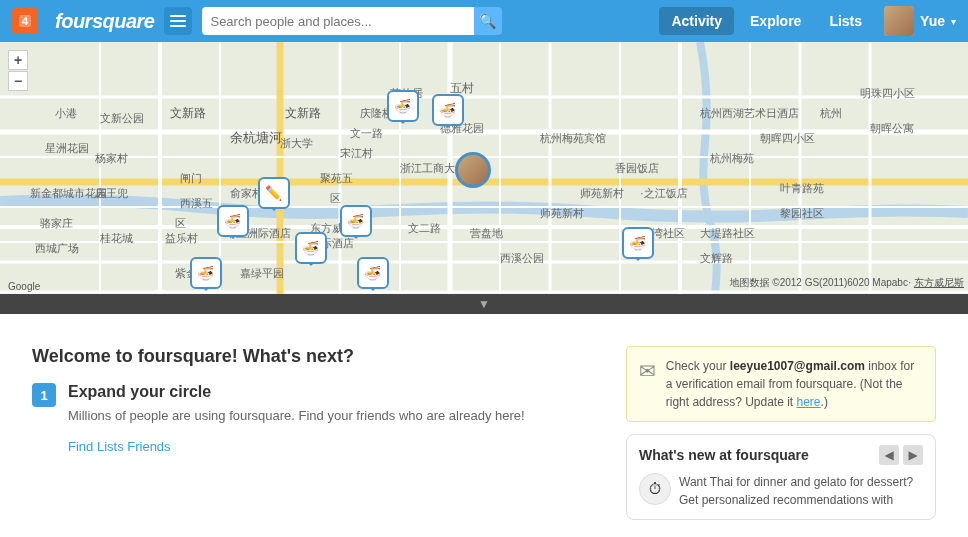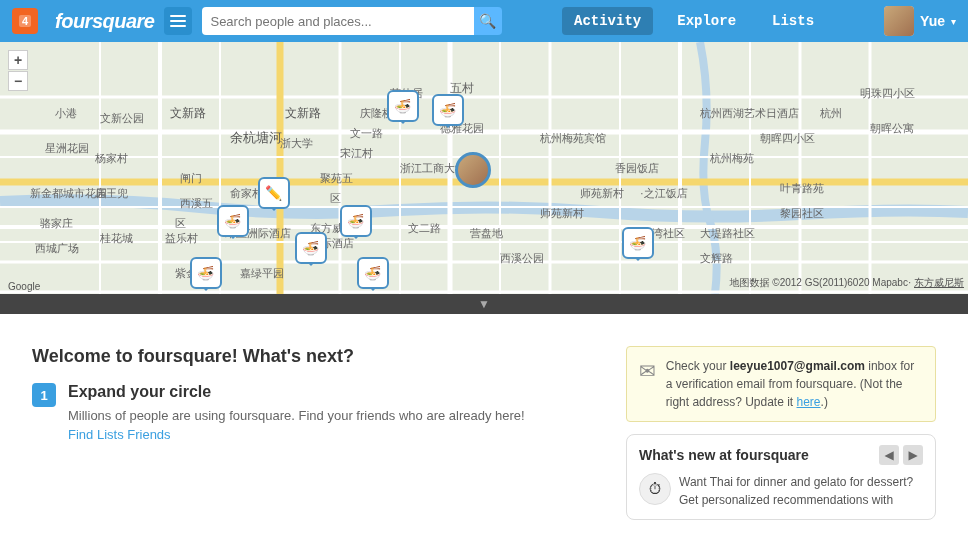--- a/index.html
+++ b/index.html
@@ -63,40 +63,38 @@
       cursor: pointer;
       display: flex; align-items: center; justify-content: center;
       color: white; font-size: 14px;
       margin-left: -4px;
     }
 
     #nav-links {
       margin-left: auto;
       display: flex;
       align-items: flex-end;
-      gap: 12px;
-      font-family: Liberation Mono, monospace;
+      gap: 4px;
     }
     .nav-link {
       color: white;
       font-size: 14px;
       font-weight: bold;
       padding: 6px 12px;
       cursor: pointer;
       border-radius: 4px;
       text-decoration: none;
     }
     .nav-link.active { background: rgba(0,0,0,0.2); }
 
     #user-area {
       display: flex;
       align-items: center;
       gap: 6px;
       cursor: pointer;
-      margin-left: 48px;
     }
     #user-avatar {
       width: 30px; height: 30px;
       border-radius: 4px;
       background: #ccc;
       overflow: hidden;
       display: flex; align-items: center; justify-content: center;
     }
     #user-avatar-img {
       width: 30px; height: 30px;
@@ -220,21 +218,21 @@
     }
     #step-title {
       font-size: 16px;
       font-weight: bold;
       color: #333;
       margin-bottom: 6px;
     }
     #step-desc {
       font-size: 13px;
       color: #666;
-      margin-bottom: 0;
+      margin-bottom: 12px;
       line-height: 1.4;
     }
     #find-friends-link {
       color: #3a9fe0;
       font-size: 13px;
       cursor: pointer;
       text-decoration: none;
     }
 
     

